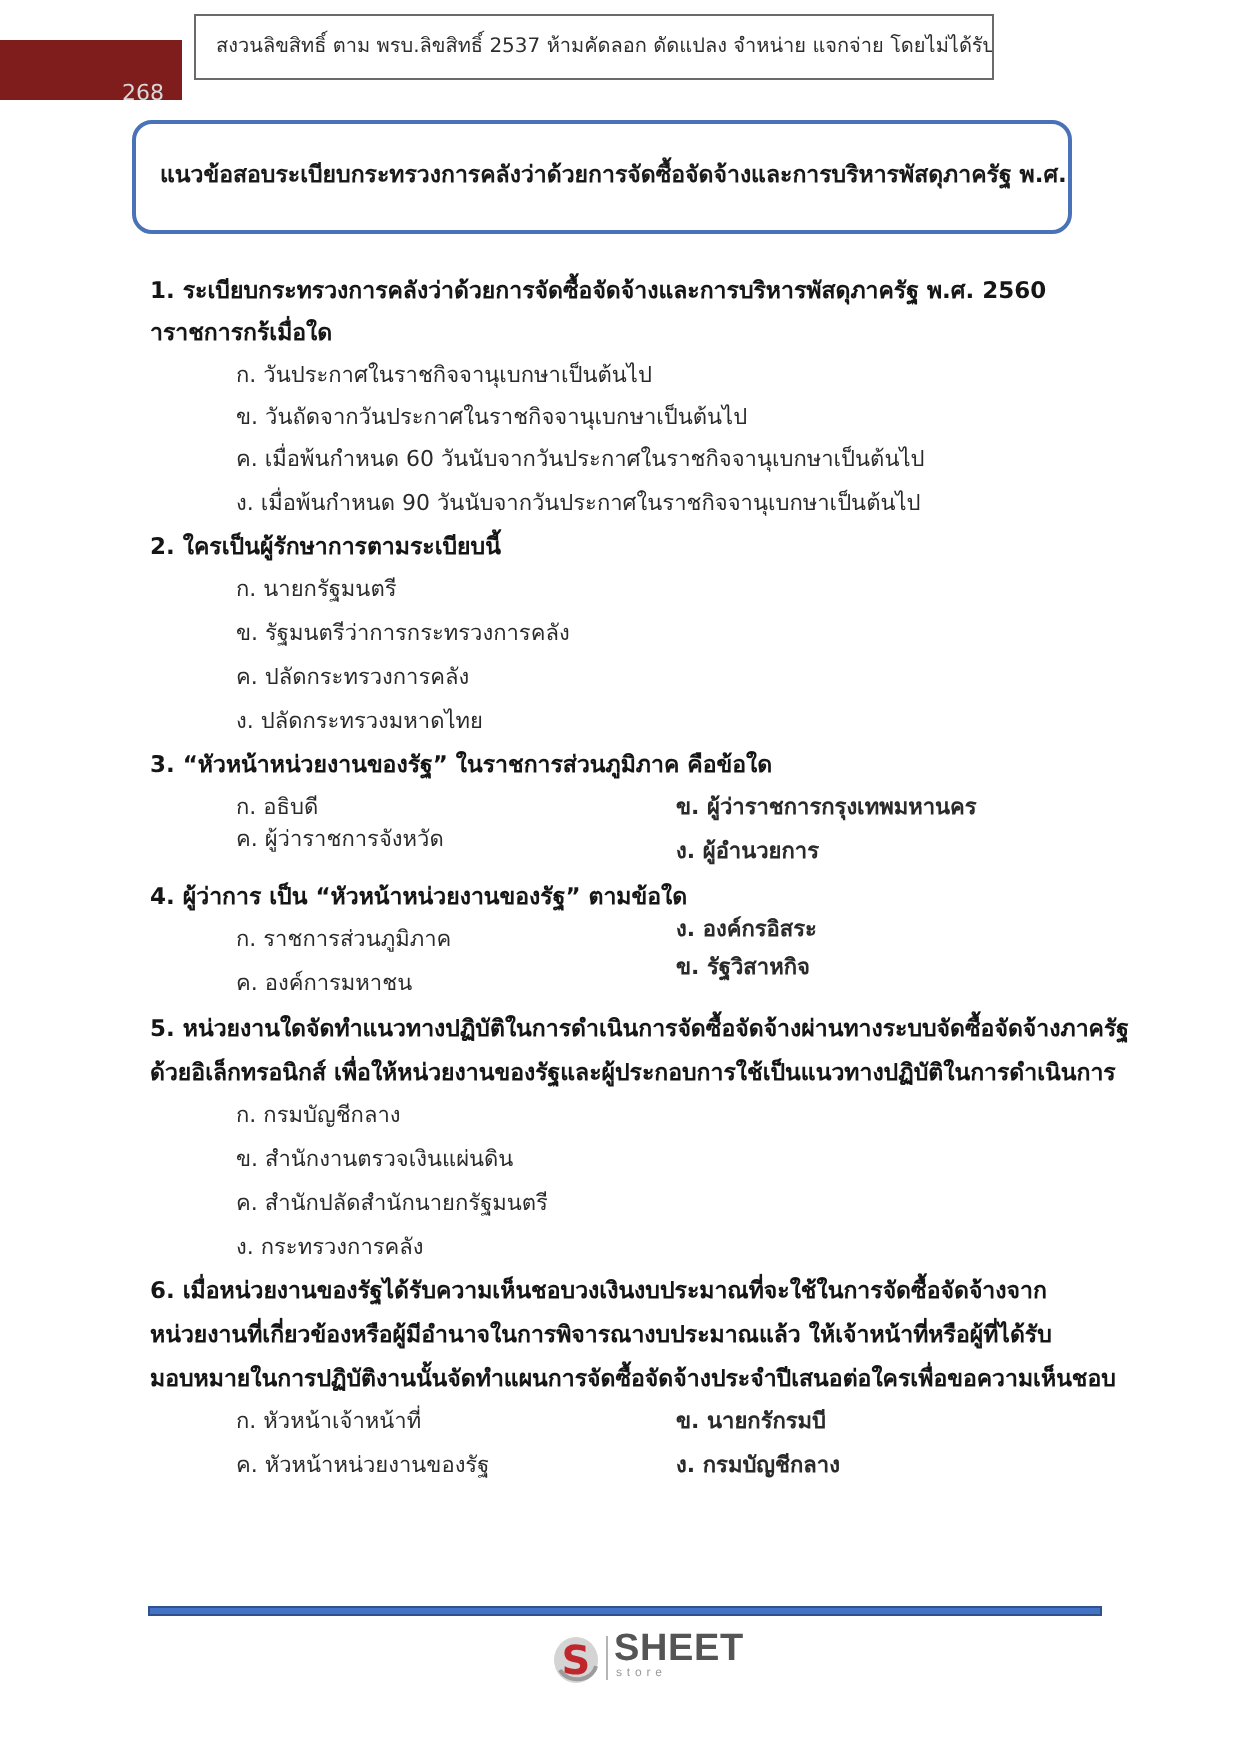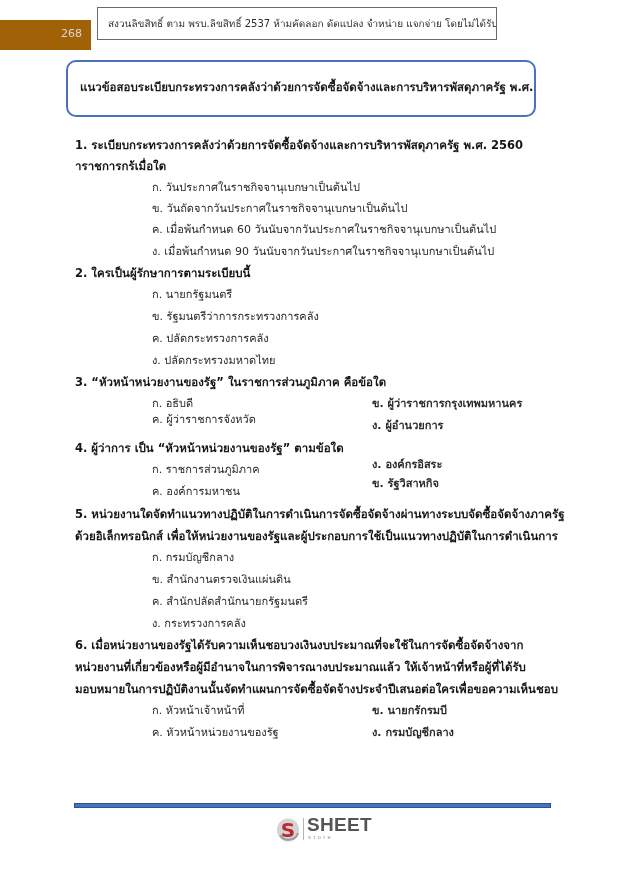--- a/index.html
+++ b/index.html
@@ -3,42 +3,42 @@
 <meta charset="utf-8">
 <style>
   html, body { margin: 0; padding: 0; background: #ffffff; }
   body {
     width: 620px; height: 878px; position: relative; overflow: hidden;
     font-family: "DejaVu Sans", "Liberation Sans", sans-serif;
     color: #1c1c1c;
   }
   .page-number-box {
     position: absolute; left: 0; top: 20px; width: 91px; height: 30px;
-    background: #a16207; color: #d8d8d8;
+    background: #7f1d1d; color: #d8d8d8;
     font-size: 11px; text-align: right; box-sizing: border-box;
-    padding-right: 9px; padding-top: 7px; line-height: 14px;
+    padding-right: 9px; padding-top: 20px; line-height: 14px;
   }
   .header-box {
     position: absolute; left: 97px; top: 7px; width: 400px; height: 33px;
     border: 1px solid #6a6a6a; box-sizing: border-box;
     font-size: 10px; color: #2e2e2e; line-height: 31px;
     padding-left: 10px; white-space: nowrap; overflow: hidden;
   }
   .title-box {
     position: absolute; left: 66px; top: 60px; width: 470px; height: 57px;
     border: 2px solid #4a72b8; border-radius: 10px; box-sizing: border-box;
     font-size: 11.5px; font-weight: bold; color: #1a1a1a;
     padding-left: 12px; padding-top: 16px; white-space: nowrap; overflow: hidden;
   }
   .content { position: absolute; left: 0; top: 0; width: 620px; }
   .line {
     position: absolute; font-size: 11.5px; line-height: 16px; white-space: nowrap;
   }
   .q { left: 75px; font-weight: bold; color: #161616; }
-  .opt { color: #2a2a2a; font-size: 11px; margin-left: 34px; }
+  .opt { color: #2a2a2a; font-size: 11px; }
   .col1 { left: 118px; }
   .col2 { left: 338px; font-weight: bold; }
   .footer-rule {
     position: absolute; left: 74px; top: 803px; width: 477px; height: 5px;
     background: #4472c4; border: 1px solid #2f528f; box-sizing: border-box;
   }
   .logo { position: absolute; left: 276px; top: 815px; width: 90px; height: 30px; }
   .logo-mark { position: absolute; left: 0; top: 0; width: 24px; height: 28px; }
   .logo-divider { position: absolute; left: 27px; top: 3px; width: 1px; height: 22px; background: #b5b5b5; }
   .logo-word {

